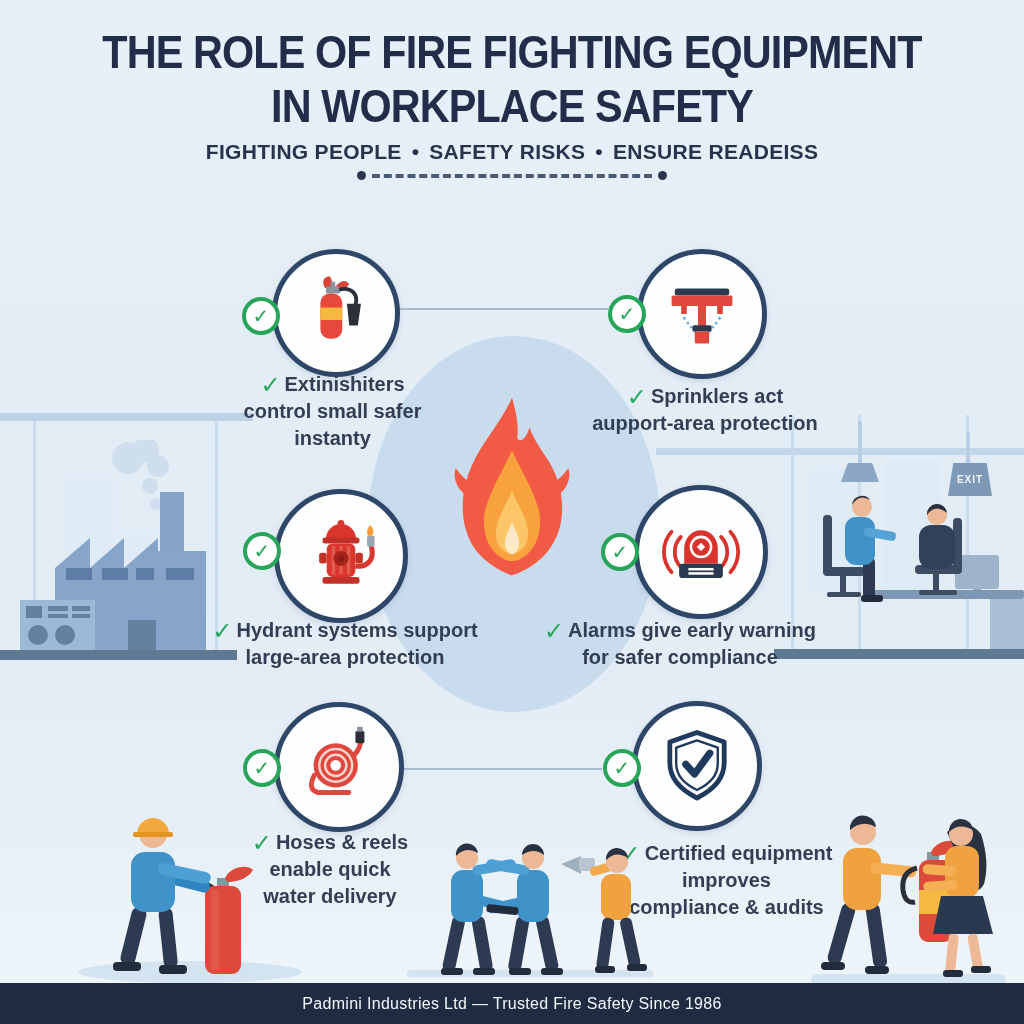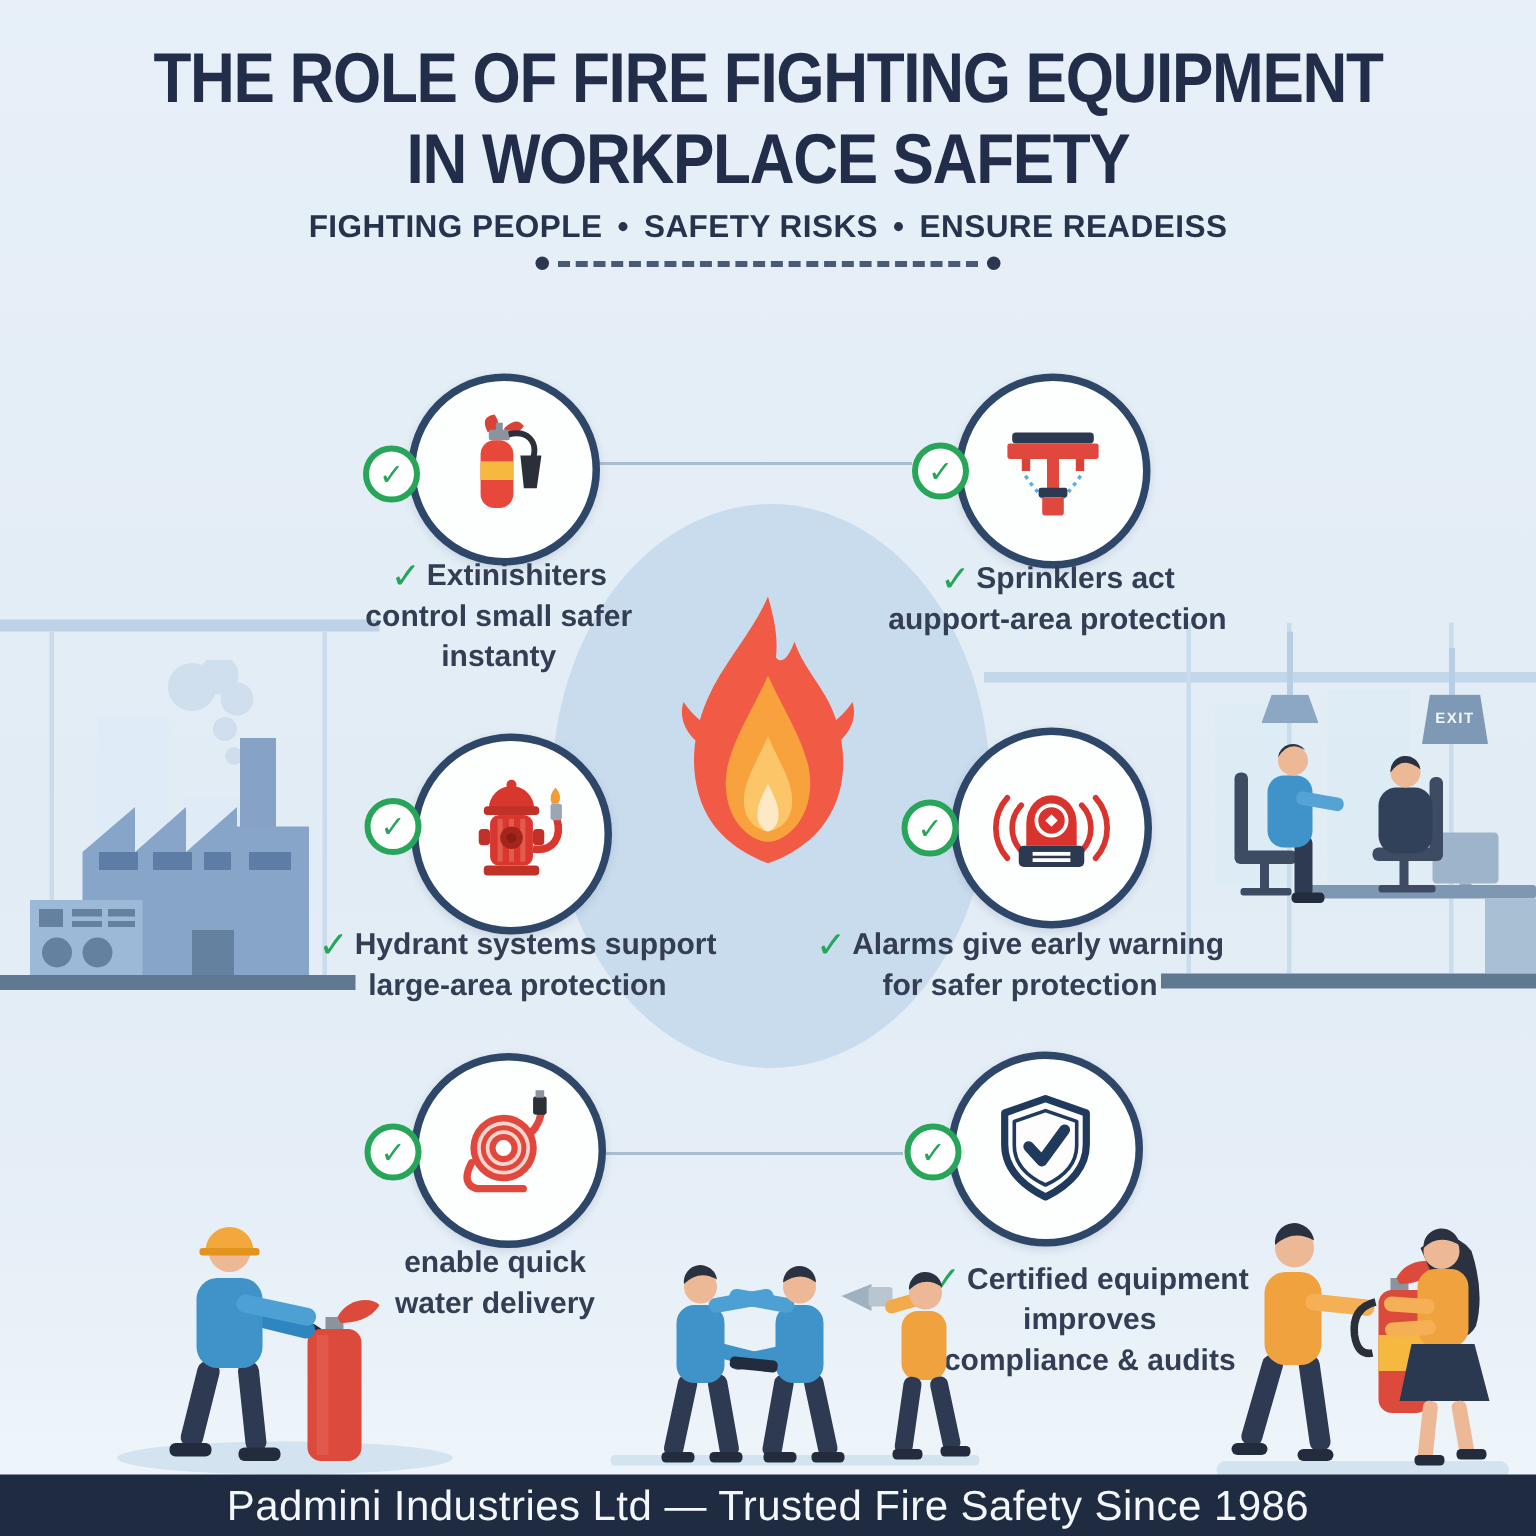--- a/index.html
+++ b/index.html
@@ -32,21 +32,21 @@
            display:flex;align-items:center;justify-content:center;
            box-shadow:0 2px 6px rgba(46,70,104,.15);}
   .badge{width:30px;height:30px;background:#fff;border:4px solid #27a65a;border-radius:50%;
          display:flex;align-items:center;justify-content:center;color:#27a65a;
          font-size:20px;font-weight:700;}
   .caption{text-align:center;color:#333d54;font-weight:700;font-size:20px;line-height:27px;}
   .caption .chk{color:#27a65a;font-size:24px;margin-right:4px;vertical-align:-2px;}
   
   .footer{left:0;top:983px;width:1024px;height:41px;background:#1e2b40;z-index:50;
           display:flex;align-items:center;justify-content:center;}
-  .footer div{color:#f3f7fb;font-size:28px;letter-spacing:.3px;}
+  .footer div{color:#f3f7fb;font-size:16px;letter-spacing:.3px;}
 </style>
 </head>
 <body>
 
 <div class="canvas">
 
   <div class="abs beam" style="left:0;top:413px;width:253px;height:8px;"></div>
   <div class="abs vline" style="left:33px;top:421px;height:229px;"></div>
   <div class="abs vline" style="left:215px;top:421px;height:229px;"></div>
   <div class="abs beam" style="left:656px;top:448px;width:368px;height:7px;background:#c3d7ea;"></div>
@@ -188,21 +188,21 @@
       <path d="M27 54 Q38 70 46 76" stroke="#5fa8e8" stroke-width="3" stroke-dasharray="3 4" fill="none"></path>
       <path d="M73 54 Q62 70 54 76" stroke="#5fa8e8" stroke-width="3" stroke-dasharray="3 4" fill="none"></path>
       <rect x="45" y="40" width="10" height="26" fill="#e0483e"></rect>
       <rect x="38" y="64" width="24" height="8" rx="2" fill="#2b3a50"></rect>
       <rect x="41" y="72" width="18" height="15" rx="2" fill="#e0483e"></rect>
     </svg>
   </div>
   <div class="abs badge" style="left:608px;top:295px;">
       <span>✓</span>
     </div>
-  <div class="abs caption" style="left:565px;top:373px;width:280px;">
+  <div class="abs caption" style="left:565px;top:383px;width:280px;">
     <div><span class="chk">✓</span><span>Sprinklers act</span></div>
     <div>aupport-area protection</div>
   </div>
 
   <div class="abs fcircle" style="left:274px;top:489px;width:124px;height:124px;">
     <svg width="84" height="84" viewBox="0 0 100 100">
       <circle cx="50" cy="11" r="4" fill="#d9372e"></circle>
       <path d="M32 30 a18 18 0 0 1 36 0 z" fill="#d9372e"></path>
       <rect x="28" y="28" width="44" height="7" rx="3" fill="#c23128"></rect>
       <rect x="33" y="35" width="34" height="40" rx="7" fill="#d9372e"></rect>
@@ -241,39 +241,40 @@
       <rect x="24" y="64" width="52" height="17" rx="4" fill="#2b3a50"></rect>
       <rect x="35" y="69" width="30" height="3" fill="#fff"></rect>
       <rect x="35" y="74" width="30" height="3" fill="#fff"></rect>
     </svg>
   </div>
   <div class="abs badge" style="left:601px;top:533px;">
       <span>✓</span>
     </div>
   <div class="abs caption" style="left:535px;top:617px;width:290px;">
     <div><span class="chk">✓</span><span>Alarms give early warning</span></div>
-    <div>for safer protection</div>
+    <div>for safer compliance</div>
   </div>
 
   <div class="abs fcircle" style="left:274px;top:702px;width:120px;height:120px;">
     <svg width="82" height="82" viewBox="0 0 100 100">
       <path d="M20 60 q-9 17 4 21 h38" stroke="#e0483e" stroke-width="6" fill="none" stroke-linecap="round"></path>
       <path d="M68 36 q9 -9 9 -22" stroke="#e0483e" stroke-width="6" fill="none"></path>
       <rect x="70" y="6" width="11" height="15" rx="2" fill="#2a2f38"></rect>
       <rect x="72" y="1" width="7" height="6" fill="#8a939e"></rect>
       <circle cx="46" cy="48" r="27" fill="#e0483e"></circle>
       <circle cx="46" cy="48" r="20" stroke="#f6d5ce" stroke-width="3" fill="none"></circle>
       <circle cx="46" cy="48" r="13" stroke="#f6d5ce" stroke-width="3" fill="none"></circle>
       <circle cx="46" cy="48" r="6.5" fill="#fdfdfd"></circle>
     </svg>
   </div>
   <div class="abs badge" style="left:243px;top:749px;">
       <span>✓</span>
     </div>
   <div class="abs caption" style="left:200px;top:829px;width:260px;">
+    <div><span class="chk">✓</span><span>Hoses &amp; reels</span></div>
     <div>enable quick</div>
     <div>water delivery</div>
   </div>
 
   <div class="abs fcircle" style="left:632px;top:701px;width:120px;height:120px;">
     <svg width="80" height="82" viewBox="0 0 100 100">
       <path d="M50 8 L84 20 V46 C84 66 70 80 50 90 C30 80 16 66 16 46 V20 Z" fill="#fdfdfd" stroke="#203a5e" stroke-width="6" stroke-linejoin="round"></path>
       <path d="M50 18 L76 27 V47 C76 62 65 73 50 80 C35 73 24 62 24 47 V27 Z" fill="none" stroke="#203a5e" stroke-width="3" stroke-linejoin="round"></path>
       <path d="M36 48 L47 60 L66 34" stroke="#203a5e" stroke-width="9" fill="none" stroke-linecap="round" stroke-linejoin="round"></path>
     </svg>

